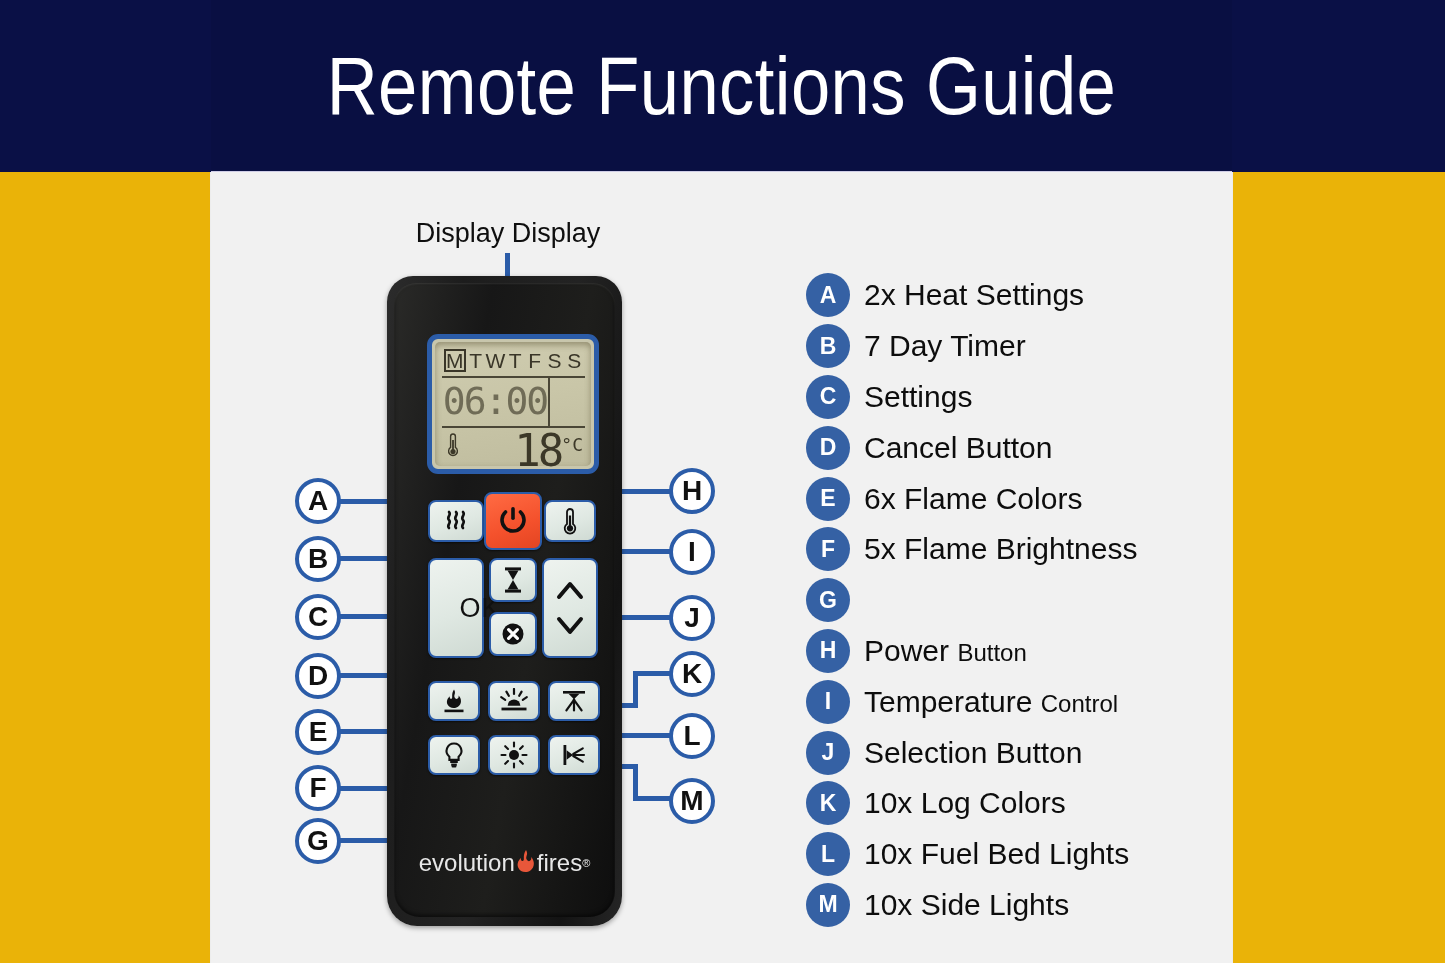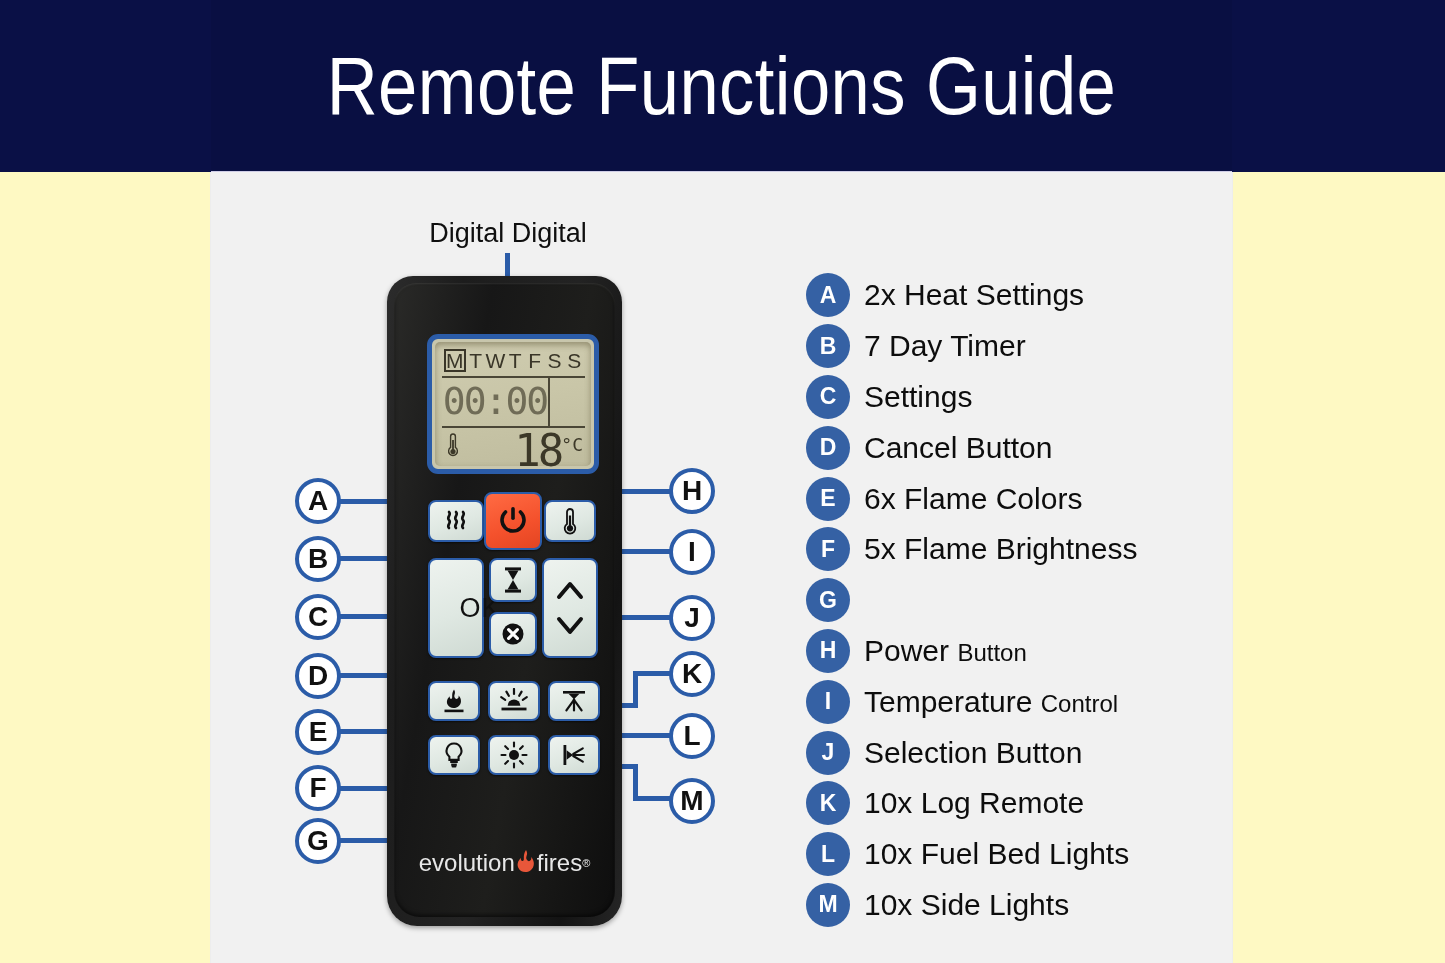--- a/index.html
+++ b/index.html
@@ -2,21 +2,21 @@
 <html><head>
 <meta charset="utf-8">
 <style>
   * { box-sizing: border-box; margin: 0; padding: 0; }
   html, body {
     width: 1445px; height: 963px;
     background: #f0f0f0;
     font-family: "Liberation Sans", sans-serif;
     overflow: hidden;
   }
-  #page { position: relative; width: 1445px; height: 963px; background: #fef9c3; }
+  #page { position: relative; width: 1445px; height: 963px; background: #eab308; }
 
   
   .header {
     position: absolute; left: 0; top: 0; width: 1445px; height: 172px;
     background: #0a1046;
   }
   .header-inner {
     position: absolute; left: 211px; top: 0; width: 1021px; height: 172px;
     background: #090f42;
   }
@@ -165,21 +165,21 @@
   <div class="header">
     <div class="header-inner">
       <div class="header-title">Remote Functions Guide</div>
     </div>
   </div>
   <div class="header-rule"></div>
   <div class="panel-mid"></div>
   <div class="panel-seam-l"></div>
   <div class="panel-seam-r"></div>
 
-  <div class="dd-label">Digital Digital</div>
+  <div class="dd-label">Display Display</div>
   <div class="dd-line"></div>
 
   <div class="cline" style="left:338px; top:499px; width:108px; height:5px;"></div>
   <div class="cline" style="left:441px; top:499px; width:5px; height:17px;"></div>
 
   <div class="cline" style="left:338px; top:556px; width:170px; height:5px;"></div>
   <div class="cline" style="left:503px; top:556px; width:5px; height:16px;"></div>
 
   <div class="cline" style="left:338px; top:614px; width:80px; height:5px;"></div>
 
@@ -225,21 +225,21 @@
             <span>T</span>
             <span>W</span>
             <span>T</span>
             <span>F</span>
             <span>S</span>
             <span>S</span>
           </div>
           <div class="lcd-hr a"></div>
           <div class="lcd-vr"></div>
           <div class="lcd-hr b"></div>
-          <div class="lcd-time">00:00</div>
+          <div class="lcd-time">06:00</div>
           <svg class="lcd-thermo" viewBox="0 0 14 26">
             <path d="M7 2 a2.4 2.4 0 0 1 2.4 2.4 v11 a4.4 4.4 0 1 1 -4.8 0 v-11 A2.4 2.4 0 0 1 7 2z" fill="none" stroke="#3c3828" stroke-width="1.4"></path>
             <circle cx="7" cy="19.6" r="2.6" fill="#3c3828"></circle>
             <rect x="6.1" y="8" width="1.8" height="10" fill="#3c3828"></rect>
           </svg>
           <div class="lcd-temp">
             <span>18</span>
               <span class="deg">°C</span>
           </div>
         </div>
@@ -457,21 +457,21 @@
       <div class="leg-text"><span>Temperature </span><span class="sm">Control</span></div>
     </div>
 
     <div class="leg-row">
       <div class="leg-badge">J</div>
       <div class="leg-text"><span>Selection Button</span></div>
     </div>
 
     <div class="leg-row">
       <div class="leg-badge">K</div>
-      <div class="leg-text"><span>10x Log Remote</span></div>
+      <div class="leg-text"><span>10x Log Colors</span></div>
     </div>
 
     <div class="leg-row">
       <div class="leg-badge">L</div>
       <div class="leg-text"><span>10x Fuel Bed Lights</span></div>
     </div>
 
     <div class="leg-row">
       <div class="leg-badge">M</div>
       <div class="leg-text"><span>10x Side Lights</span></div>

